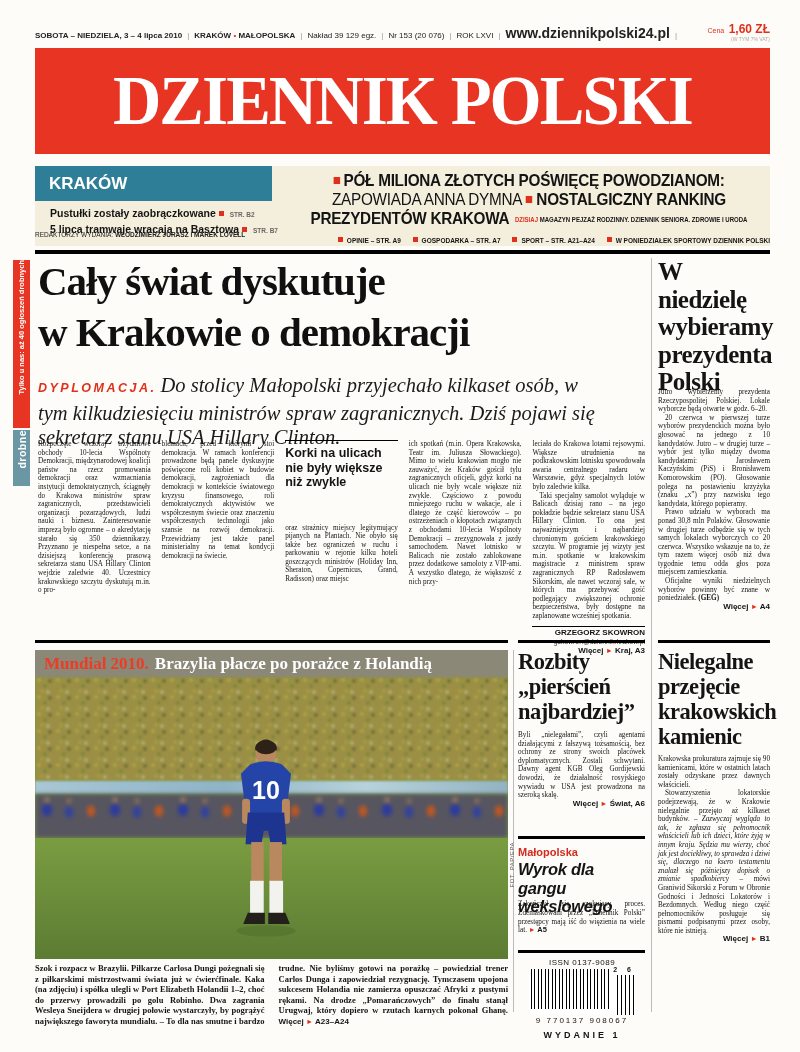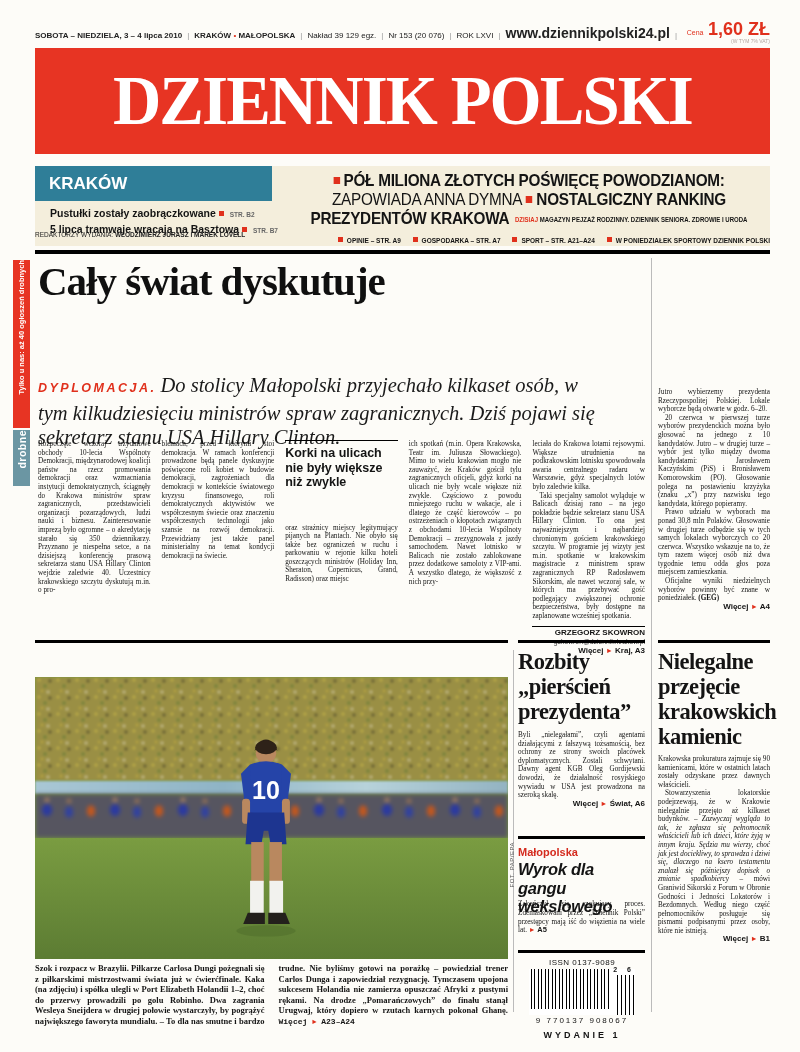--- a/index.html
+++ b/index.html
@@ -12,21 +12,21 @@
   .sq{display:inline-block;width:7px;height:7px;background:#e0301c;vertical-align:2px;margin:0 4px 0 0;overflow:hidden;line-height:0;color:transparent;}
   .sq.small{width:5px;height:5px;vertical-align:1px;}
   .ra{color:#e0301c;font-size:0.9em;}
   
   .topbar{left:35px;top:25px;width:640px;font-size:8px;color:#222;white-space:nowrap;}
   .topbar b{font-weight:700;}
   .topbar .sep{color:#999;margin:0 5px;}
   .topbar .url{font-size:14px;font-weight:700;}
   .price{right:30px;top:20px;text-align:right;color:#e0301c;line-height:1;}
   .price .lbl{font-size:7px;}
-  .price .val{font-size:18px;font-weight:700;}
+  .price .val{font-size:12px;font-weight:700;}
   .price .vat{display:block;font-size:5px;color:#b4a6a0;margin-top:1px;}
   
   .masthead{left:35px;top:48px;width:735px;height:106px;background:#e73423;
             display:flex;align-items:center;justify-content:center;}
   .masthead span{color:#fff;font-family:"Liberation Serif","DejaVu Serif",serif;font-weight:700;
                  font-size:69px;letter-spacing:-2px;transform:scaleX(0.97);white-space:nowrap;}
   
   .band{left:35px;top:166px;width:735px;height:80px;background:#f4eedc;}
   .krk{left:35px;top:166px;width:237px;height:35px;background:#2f7e98;color:#fff;
        font-weight:700;font-size:17px;line-height:35px;padding-left:14px;box-sizing:border-box;}
@@ -100,21 +100,21 @@
      background-color:#72933d;
      background-image:linear-gradient(#7a9c41,#5c7c33),
        radial-gradient(2px 2px at 9px 7px,#4c6a2a 50%,transparent 51%),
        radial-gradient(2px 2px at 21px 16px,#50702c 50%,transparent 51%);
      background-size:100% 100%,26px 23px,26px 23px;background-blend-mode:normal,multiply,multiply;}
   .player{position:absolute;left:172px;top:58px;width:118px;height:205px;}
   .ph-credit{left:509px;top:842px;font-size:6px;color:#555;writing-mode:vertical-rl;
              transform:rotate(180deg);letter-spacing:0.5px;}
   .caption{left:35px;top:963px;width:473px;column-count:2;column-gap:14px;
            font-weight:700;font-size:8.5px;line-height:10.6px;text-align:justify;}
-  .caption .more-in{font-family:Liberation Mono, monospace;font-size:8px;white-space:nowrap;}
+  .caption .more-in{font-family:Liberation Sans, sans-serif;font-size:8px;white-space:nowrap;}
   
   .spy-h{left:518px;top:649px;width:128px;font-weight:700;font-size:22.5px;line-height:25px;letter-spacing:-0.5px;}
   .spy-b{left:518px;top:731px;width:127px;font-size:7.2px;line-height:8.6px;}
   .malo{left:518px;top:846px;color:#d42b1e;font-weight:700;font-size:11px;}
   .gang-h{left:518px;top:860px;width:128px;font-weight:700;font-size:16.5px;line-height:18.5px;letter-spacing:-0.3px;font-style:italic;}
   .gang-b{left:518px;top:900px;width:127px;font-size:7.2px;line-height:8.8px;}
   .gang-b .in-more{font-family:"Liberation Sans","DejaVu Sans",sans-serif;font-weight:700;font-size:7.5px;}
   
   .bc{left:520px;top:958px;width:124px;text-align:center;}
   .bc .issn{font-size:8px;letter-spacing:0.5px;}
@@ -185,20 +185,21 @@
 
   <div class="abs strip">
     <span>Tylko u nas: aż 40 ogłoszeń drobnych</span>
   </div>
   <div class="abs drobne">
     <span>drobne</span>
   </div>
 
   <div class="abs headline serif">
     <span>Cały świat dyskutuje</span><br>
+    <span>w Krakowie o demokracji</span>
   </div>
   <div class="abs standfirst serif">
     <span class="kicker">DYPLOMACJA.</span><span>Do stolicy Małopolski przyjechało kilkaset osób, w tym kilkudziesięciu ministrów spraw zagranicznych. Dziś pojawi się sekretarz stanu USA Hillary Clinton.</span>
   </div>
 
   <div class="abs cols serif">
     <div class="c">Rozpoczęte wczoraj trzydniowe obchody 10-lecia Wspólnoty Demokracji, międzynarodowej koalicji państw na rzecz promowania demokracji oraz wzmacniania instytucji demokratycznych, ściągnęły do Krakowa ministrów spraw zagranicznych, przedstawicieli organizacji pozarządowych, ludzi nauki i biznesu. Zainteresowanie imprezą było ogromne – o akredytację starało się 350 dziennikarzy. Przyznano je niespełna setce, a na dzisiejszą konferencję prasową sekretarza stanu USA Hillary Clinton wejdzie zaledwie 40. Uczestnicy krakowskiego szczytu dyskutują m.in. o pro-</div>
     <div class="c">
       <span>blemach, przed którymi stoi demokracja. W ramach konferencji prowadzone będą panele dyskusyjne poświęcone roli kobiet w budowie demokracji, zagrożeniach dla demokracji w kontekście światowego kryzysu finansowego, roli demokratycznych aktywistów we współczesnym świecie oraz znaczeniu współczesnych technologii jako szansie na rozwój demokracji. Przewidziany jest także panel ministerialny na temat kondycji demokracji na świecie.</span>
     </div>
@@ -211,34 +212,43 @@
       <span>leciała do Krakowa lotami rejsowymi. Większe utrudnienia na podkrakowskim lotnisku spowodowała awaria centralnego radaru w Warszawie, gdyż specjalnych lotów było zaledwie kilka.</span>
       <span class="p2">Taki specjalny samolot wyląduje w Balicach dzisiaj rano – na jego pokładzie będzie sekretarz stanu USA Hillary Clinton. To ona jest najważniejszym i najbardziej chronionym gościem krakowskiego szczytu. W programie jej wizyty jest m.in. spotkanie w krakowskim magistracie z ministrem spraw zagranicznych RP Radosławem Sikorskim, ale nawet wczoraj sale, w których ma przebywać gość podlegający zwiększonej ochronie bezpieczeństwa, były dostępne na zaplanowane wcześniej spotkania.</span>
       <div class="byline">
         <span class="nm">GRZEGORZ SKOWRON</span>
         <span class="em">gskowron@dziennik.krakow.pl</span>
         <div class="more"><span>Więcej</span> <span class="ra">►</span> <span>Kraj, A3</span></div>
       </div>
     </div>
   </div>
 
+  <div class="abs elect-h serif">
+    <span>W niedzielę</span><br>
+    <span>wybieramy</span><br>
+    <span>prezydenta</span><br>
+    <span>Polski</span>
+  </div>
   <div class="abs elect-b serif">
     <div class="p">Jutro wybierzemy prezydenta Rzeczypospolitej Polskiej. Lokale wyborcze będą otwarte w godz. 6–20.</div>
     <div class="p">20 czerwca w pierwszej turze wyborów prezydenckich można było głosować na jednego z 10 kandydatów. Jutro – w drugiej turze – wybór jest tylko między dwoma kandydatami: Jarosławem Kaczyńskim (PiS) i Bronisławem Komorowskim (PO). Głosowanie polega na postawieniu krzyżyka (znaku „x”) przy nazwisku tego kandydata, którego popieramy.</div>
     <div class="p">Prawo udziału w wyborach ma ponad 30,8 mln Polaków. Głosowanie w drugiej turze odbędzie się w tych samych lokalach wyborczych co 20 czerwca. Wszystko wskazuje na to, że tym razem więcej osób niż dwa tygodnie temu odda głos poza miejscem zamieszkania.</div>
     <div class="p"><span>Oficjalne wyniki niedzielnych wyborów powinny być znane w poniedziałek.</span> <b>(GEG)</b></div>
     <div class="more"><span>Więcej</span> <span class="ra">►</span> <span>A4</span></div>
   </div>
 
   <div class="abs rule" style="left:35px;top:640px;width:473px;height:3px;"></div>
   <div class="abs rule" style="left:518px;top:640px;width:127px;height:3px;"></div>
   <div class="abs rule" style="left:658px;top:640px;width:112px;height:3px;"></div>
   <div class="abs vdiv" style="left:513px;top:650px;height:362px;"></div>
   <div class="abs vdiv" style="left:651px;top:258px;height:754px;"></div>
 
+  <div class="abs mbar serif">
+    <span class="k">Mundial 2010.</span><span>Brazylia płacze po porażce z Holandią</span>
+  </div>
   <div class="abs photo">
     <div class="ph-crowd"></div>
     <div class="ph-board"></div>
     <div class="ph-bench"></div>
     <div class="ph-pitch"></div>
     <svg class="player" viewBox="0 0 100 180" aria-hidden="true">
       <ellipse cx="50" cy="172" rx="26" ry="5" fill="#4e6b2a" opacity="0.5"></ellipse>
       <circle cx="50" cy="16" r="9" fill="#b9885f"></circle>
       <path d="M40 14 Q50 2 60 14 L58 8 Q50 0 42 8 Z" fill="#2e2218"></path>
       <ellipse cx="50" cy="11" rx="9.5" ry="6" fill="#2e2218"></ellipse>
@@ -259,21 +269,21 @@
   </div>
   <div class="abs ph-credit">FOT. PAP/EPA</div>
   <div class="abs caption serif">
     <span>Szok i rozpacz w Brazylii. Piłkarze Carlosa Dungi pożegnali się z piłkarskimi mistrzostwami świata już w ćwierćfinale. Kaka (na zdjęciu) i spółka ulegli w Port Elizabeth Holandii 1–2, choć do przerwy prowadzili po golu Robinho. Dwa zagrania Wesleya Sneijdera w drugiej połowie wystarczyły, by pogrążyć największego faworyta mundialu. – To dla nas smutne i bardzo trudne. Nie byliśmy gotowi na porażkę – powiedział trener Carlos Dunga i zapowiedział rezygnację. Tymczasem upojona sukcesem Holandia nie zamierza opuszczać Afryki z pustymi rękami. Na drodze „Pomarańczowych” do finału stanął Urugwaj, który dopiero w rzutach karnych pokonał Ghanę.</span>
     <span class="more-in"> <span>Więcej</span> <span class="ra">►</span> <span>A23–A24</span></span>
   </div>
 
   <div class="abs spy-h serif">
     <span>Rozbity</span><br>
     <span>„pierścień</span><br>
-    <span>prezydenta”</span>
+    <span>najbardziej”</span>
   </div>
   <div class="abs spy-b serif just">
     <span>Byli „nielegałami”, czyli agentami działającymi z fałszywą tożsamością, bez ochrony ze strony swoich placówek dyplomatycznych. Zostali schwytani. Dawny agent KGB Oleg Gordijewski dowodzi, że działalność rosyjskiego wywiadu w USA jest prowadzona na szeroką skalę.</span>
     <div class="more"><span>Więcej</span> <span class="ra">►</span> <span>Świat, A6</span></div>
   </div>
 
   <div class="abs rule" style="left:518px;top:836px;width:127px;height:3px;"></div>
   <div class="abs malo">Małopolska</div>
   <div class="abs gang-h">Wyrok dla gangu wekslowego</div>
   <div class="abs gang-b serif just">

